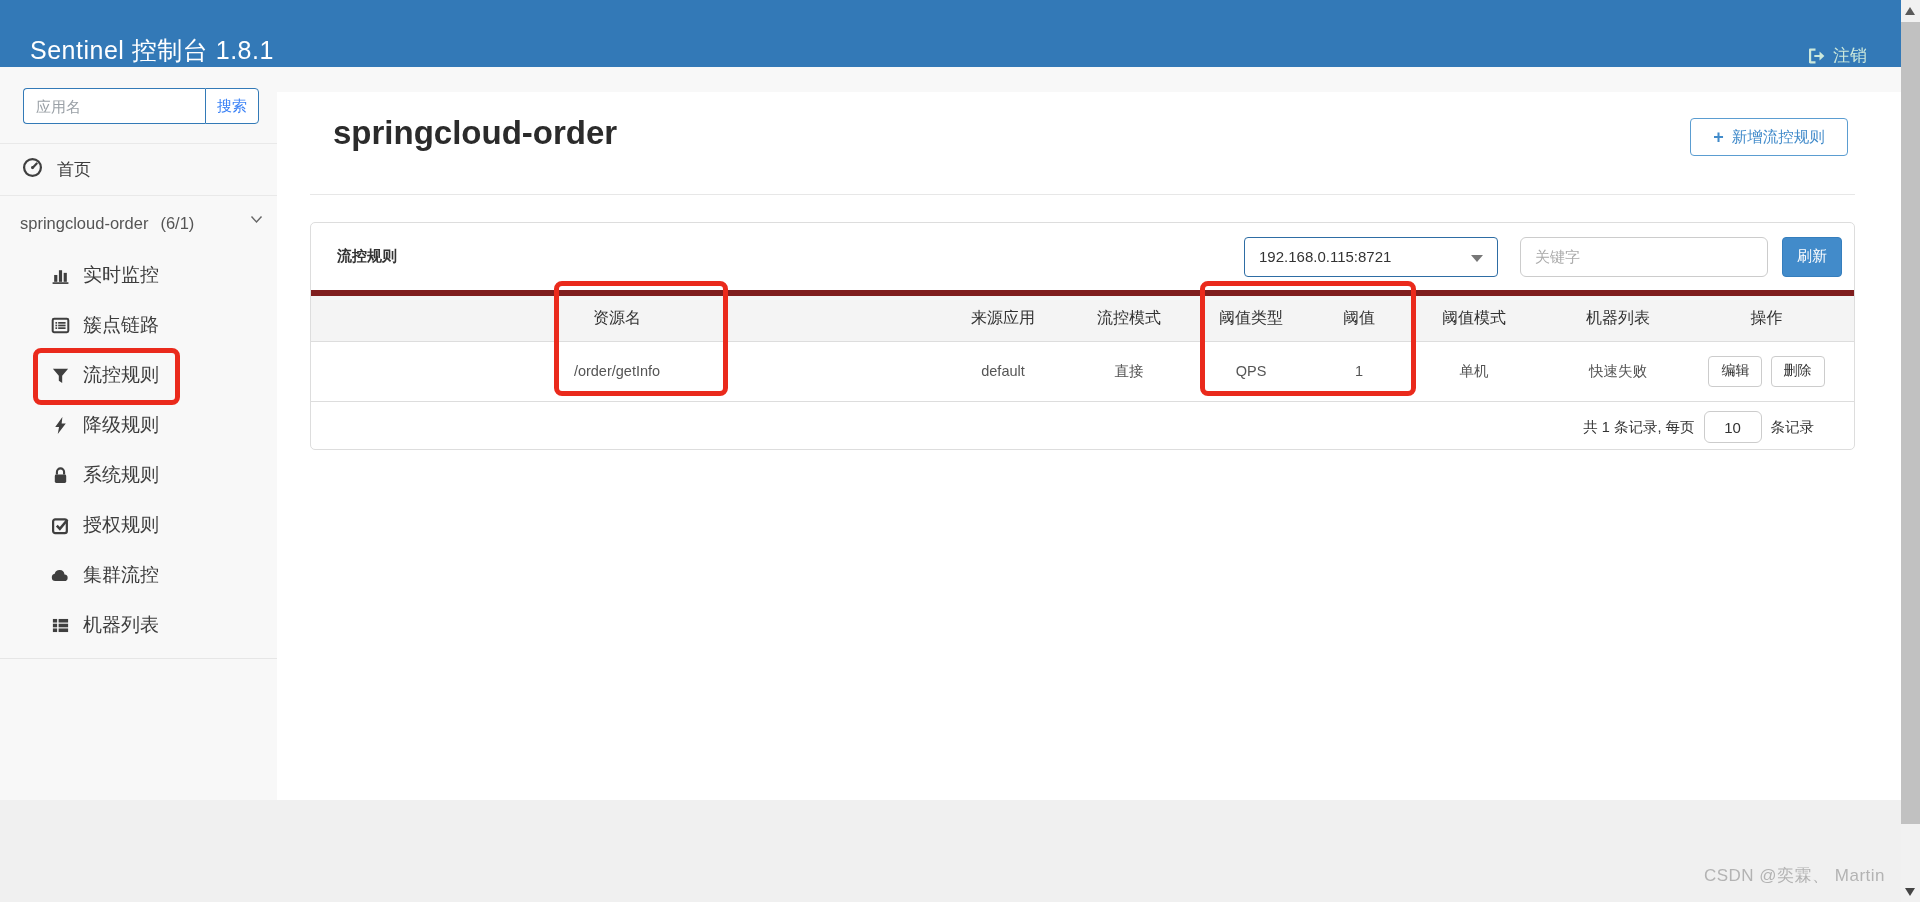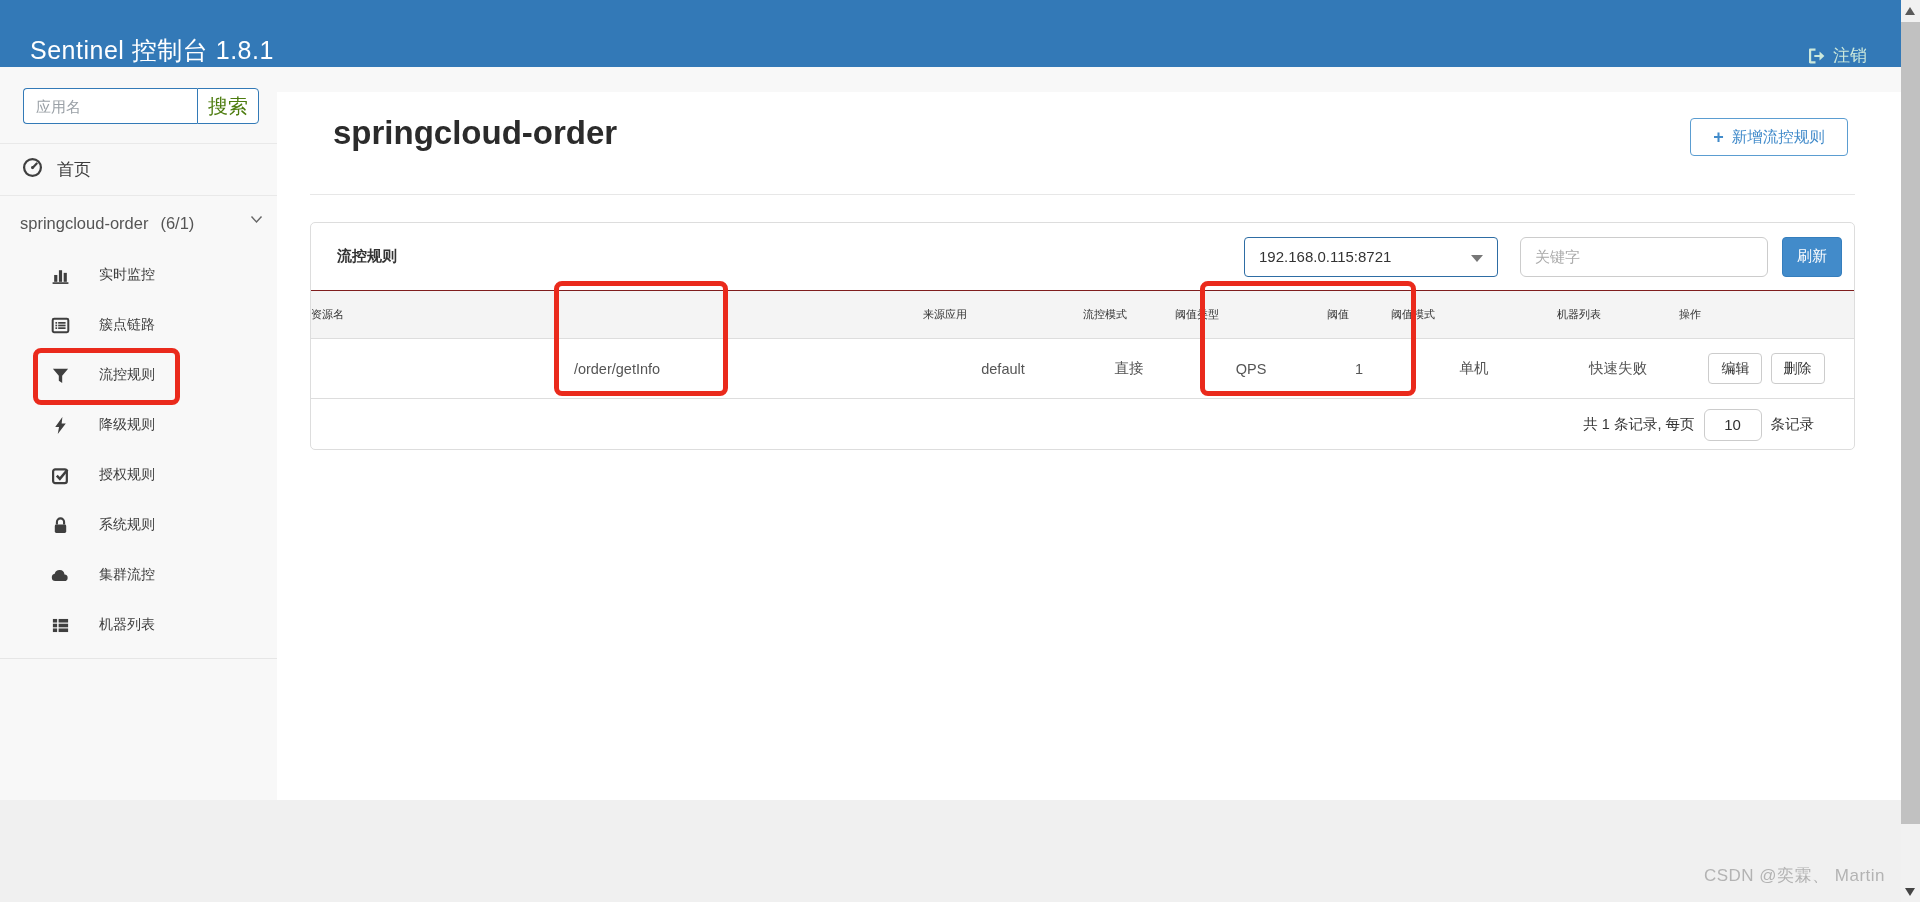--- a/index.html
+++ b/index.html
@@ -18,30 +18,30 @@
   .sidebar { position:absolute; left:0; top:67px; width:277px; height:733px; background:#f8f8f8; }
   .content-bg { position:absolute; left:277px; top:92px; width:1624px; height:708px; background:#fff; }
   .footer { position:absolute; left:0; top:800px; width:1901px; height:102px; background:#f0f0f0;padding-left:16px; }
   .watermark { position:absolute; right:16px; top:64px; color:#b3b3b3; font-size:17px; letter-spacing:.5px; }
 
   
   .search-row { margin:21px 18px 0 23px; height:36px; display:flex;border-radius:11px; }
   .search-input { flex:1; min-width:0; height:36px; border:1px solid #337ab7; border-right:none;
                   border-radius:4px 0 0 4px; padding:0 12px; font-size:15px; color:#333; background:#fff; outline:none; }
   .search-input::placeholder { color:#9aa0a6; }
-  .search-btn { width:62px; height:36px; border:1px solid #337ab7; background:#fff; color:#4d7c0f;
-                border-radius:0 4px 4px 0; font-size:20px; cursor:pointer; }
+  .search-btn { width:54px; height:36px; border:1px solid #337ab7; background:#fff; color:#3b82f6;
+                border-radius:0 4px 4px 0; font-size:15px; cursor:pointer; }
   .side-divider { border-top:1px solid #e9e9e9; margin-top:19px; }
   .side-home { height:52px; display:flex; align-items:center; gap:14px; padding-left:22px;
                border-bottom:1px solid #e9e9e9; color:#3d3d3d; font-size:17px; cursor:pointer; }
   .side-app { height:54px; display:flex; align-items:center; padding:0 14px 0 20px; color:#555; font-size:16.5px; cursor:pointer; }
   .side-app .count { margin-left:12px; }
   .side-app .chev { margin-left:auto; margin-top:-10px; color:#666; }
-  .nav-item { height:50px; display:flex; align-items:center; gap:29px; padding-left:50px;
-              color:#3d3d3d; font-size:14px; cursor:pointer; }
+  .nav-item { height:50px; display:flex; align-items:center; gap:13px; padding-left:50px;
+              color:#3d3d3d; font-size:19px; cursor:pointer; }
   .nav-item .ico { width:20px; display:flex; justify-content:center; color:#3f3f3f; }
   .sidebar .bottom-divider { border-top:1px solid #e6e6e6; margin-top:8px; }
   .sicon { fill:#3f3f3f; }
 
   
   .page-title { position:absolute; left:333px; top:114px; font-size:33px; font-weight:700; color:#2b2b2b; }
   .add-rule-btn { position:absolute; left:1690px; top:118px; width:158px; height:38px;
                   display:flex; align-items:center; justify-content:center; gap:8px;
                   background:#fff; border:1px solid #5b9dd1; border-radius:4px; color:#428bca;
                   font-size:15.5px; cursor:pointer; }
@@ -57,22 +57,22 @@
                     display:flex; align-items:center; padding:0 14px; font-size:15px; color:#333; cursor:pointer; position:relative; }
   .machine-select .caret { position:absolute; right:14px; top:17px; width:0; height:0;
                            border-left:6px solid transparent; border-right:6px solid transparent; border-top:7px solid #777; }
   .keyword-input { width:248px; height:40px; margin-left:22px; border:1px solid #ccc; border-radius:6px;
                    padding:0 14px; font-size:15px; color:#333; outline:none; background:#fff; }
   .keyword-input::placeholder { color:#aaa; }
   .refresh-btn { width:60px; height:40px; margin-left:14px; background:#428bca; border:1px solid #357ebd;
                  border-radius:4px; color:#fff; font-size:15px; cursor:pointer; }
 
   table.rules { width:100%; border-collapse:collapse; table-layout:fixed; }
-  .rules th { height:48px; background:#f4f4f4; border-top:1px solid #7f1d1d; border-bottom:1px solid #ddd;
-              font-weight:400; font-size:11px; color:#333; text-align:left; }
+  .rules th { height:48px; background:#f4f4f4; border-top:6px solid #7f1d1d; border-bottom:1px solid #ddd;
+              font-weight:400; font-size:16px; color:#333; text-align:center; }
   .rules td { height:60px; border-bottom:1px solid #ddd; font-size:14.5px; color:#555; text-align:center; }
   .mini-btn { height:31px; padding:0 12px; background:#fff; border:1px solid #ccc; border-radius:4px;
               color:#333; font-size:14px; cursor:pointer; }
   .mini-btn + .mini-btn { margin-left:4px; }
   .pager { height:51px; display:flex; align-items:center; justify-content:flex-end; gap:9px;
            padding-right:40px; font-size:14.5px; color:#333; }
   .page-size { width:58px; height:32px; border:1px solid #ccc; border-radius:6px; text-align:center;
                font-size:15px; color:#333; outline:none; background:#fff; }
 
   
@@ -175,34 +175,34 @@
         <span class="ico">
           <svg width="19" height="19" viewBox="0 0 18 18">
               <path d="M10.8 1 L4 10.4h3.6L6.4 17 L14 7.2h-3.9z" class="sicon"></path>
             </svg>
         </span>
         <span>降级规则</span>
       </div>
       <div class="nav-item">
         <span class="ico">
           <svg width="19" height="19" viewBox="0 0 18 18">
+              <path d="M5.6 8V5.6a3.4 3.4 0 0 1 6.8 0V8" fill="none" stroke="#3f3f3f" stroke-width="2"></path>
+              <rect x="3.6" y="8" width="10.8" height="8" rx="1.4" class="sicon"></rect>
+            </svg>
+        </span>
+        <span>系统规则</span>
+      </div>
+      <div class="nav-item">
+        <span class="ico">
+          <svg width="19" height="19" viewBox="0 0 18 18">
               <rect x="2" y="3.2" width="13" height="13" rx="2" fill="none" stroke="#3f3f3f" stroke-width="2.1"></rect>
               <path d="M5.5 9.2 L8.4 12.2 L15.6 3.6" fill="none" stroke="#3f3f3f" stroke-width="2.4"></path>
             </svg>
         </span>
         <span>授权规则</span>
-      </div>
-      <div class="nav-item">
-        <span class="ico">
-          <svg width="19" height="19" viewBox="0 0 18 18">
-              <path d="M5.6 8V5.6a3.4 3.4 0 0 1 6.8 0V8" fill="none" stroke="#3f3f3f" stroke-width="2"></path>
-              <rect x="3.6" y="8" width="10.8" height="8" rx="1.4" class="sicon"></rect>
-            </svg>
-        </span>
-        <span>系统规则</span>
       </div>
       <div class="nav-item">
         <span class="ico">
           <svg width="20" height="19" viewBox="0 0 20 18">
               <path d="M5.2 14.6a3.7 3.7 0 0 1-.5-7.3 5 5 0 0 1 9.8.6 3.3 3.3 0 0 1-.4 6.7z" class="sicon"></path>
             </svg>
         </span>
         <span>集群流控</span>
       </div>
       <div class="nav-item">

